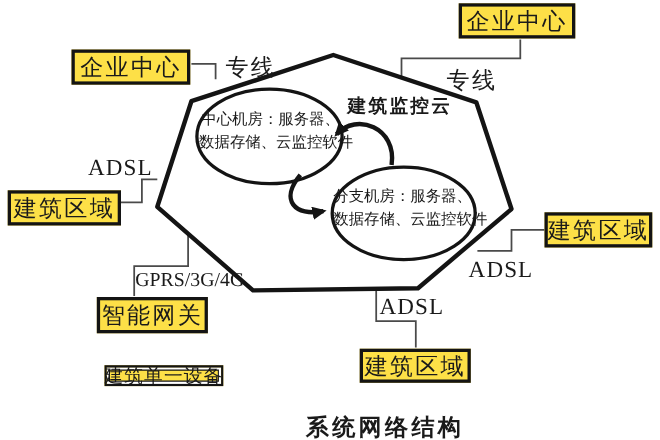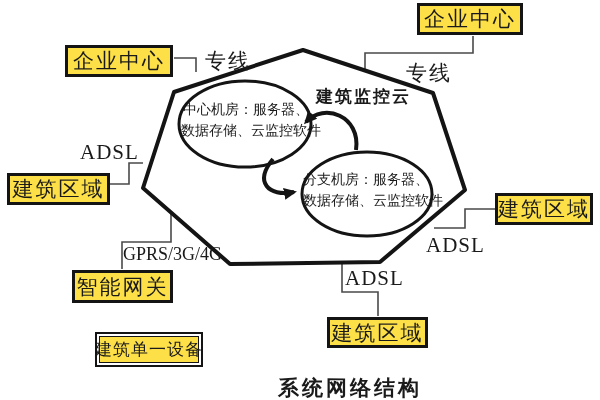--- a/index.html
+++ b/index.html
@@ -35,22 +35,22 @@
     position:absolute;left:240px;top:374px;width:220px;text-align:center;
     font-family:"Liberation Sans","DejaVu Sans",sans-serif;
     font-weight:bold;font-size:21px;letter-spacing:3px;z-index:3;white-space:nowrap;
   }
   
   #box-ent-left   {left:65px;  top:45px;  width:108px; height:32px;}
   #box-ent-right  {left:417px; top:3px;   width:106px; height:32px;}
   #box-region-left{left:7px;   top:173px; width:103px; height:32px;}
   #box-region-right{left:495px;top:193px; width:98px;  height:32px;}
   #box-region-bottom{left:327px;top:317px;width:101px; height:31px;}
-  #box-gateway    {left:72px;  top:270px; width:101px; height:33px;}
-  #box-device     {left:95px;  top:332px; width:108px; height:35px;}
+  #box-gateway    {left:88px;  top:270px; width:101px; height:33px;}
+  #box-device     {left:95px;  top:332px; width:108px; height:19px;}
   
   #lbl-line-left  {left:205px; top:47px;}
   #lbl-line-right {left:406px; top:59px;}
   #lbl-adsl-left  {left:80px;  top:140px;}
   #lbl-adsl-right {left:426px; top:233px;}
   #lbl-adsl-bottom{left:345px; top:266px;}
   #lbl-gprs       {left:123px; top:244px;}
   #txt-center-room{left:181px; top:100px; width:128px;}
   #txt-branch-room{left:303px; top:170px; width:112px;}
 </style>

